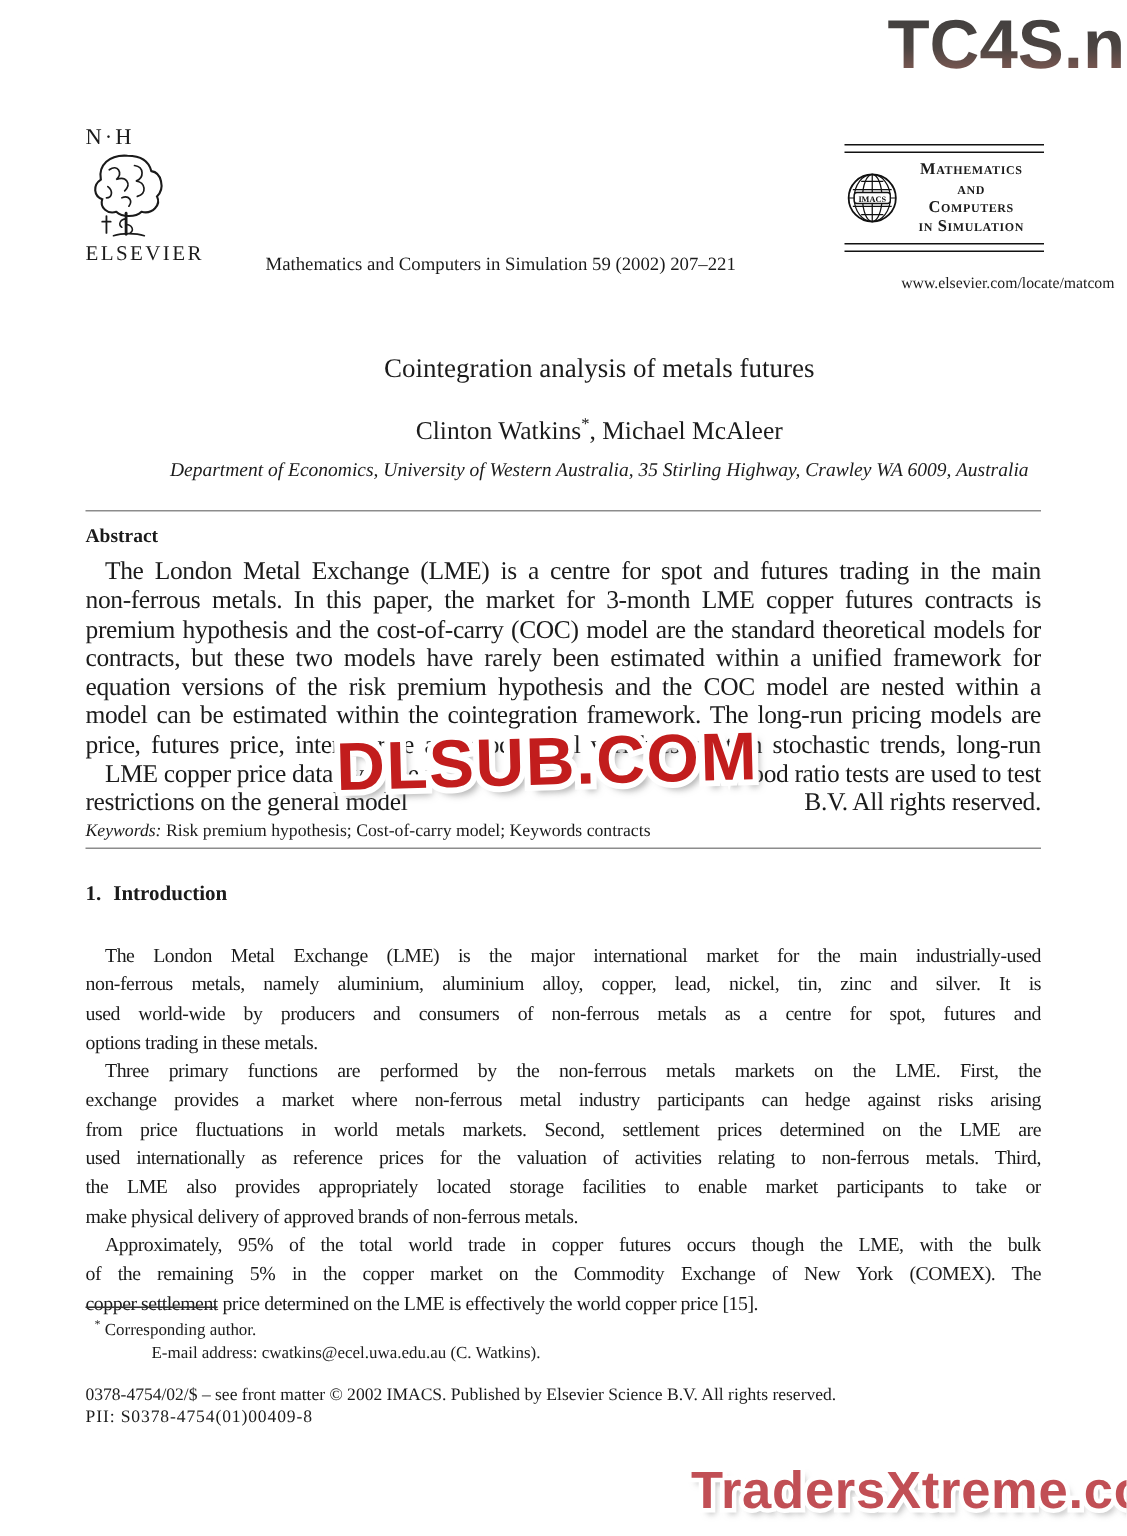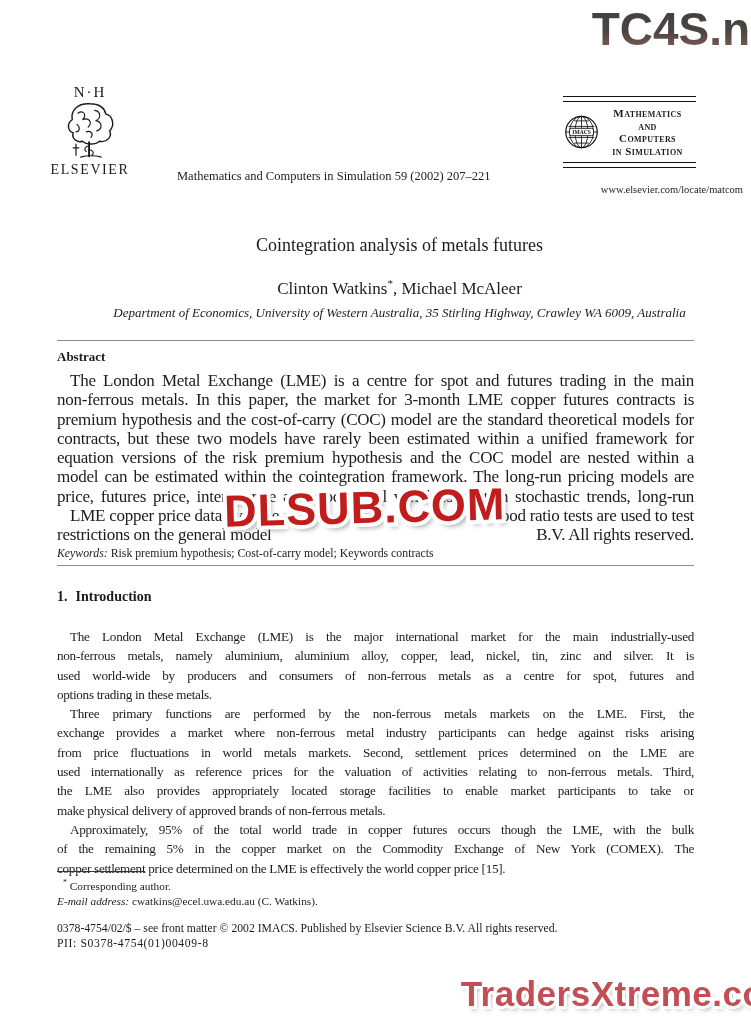--- a/index.html
+++ b/index.html
@@ -14,21 +14,21 @@
   .wm-tc4s{top:2px;right:8px;font-size:46px;letter-spacing:0px;
            background:linear-gradient(180deg,#3e3e3e 0%,#4c4542 55%,#95625a 100%);
            -webkit-background-clip:text;background-clip:text;color:transparent;}
   .wm-dlsub{left:224px;top:482px;font-size:45px;letter-spacing:1px;transform:rotate(-1.5deg);}
   .wm-dlsub .wm-fill{color:#c21d1d;}
   .wm-traders{right:3px;top:974px;font-size:35px;letter-spacing:.5px;}
   .wm-traders .wm-stroke{-webkit-text-stroke:6px #ffffff;text-shadow:3px 4px 4px rgba(150,150,150,.7);}
   .wm-traders .wm-fill{color:#c14f55;}
 
   
-  .logo-block{position:absolute;left:57px;top:84px;width:66px;display:flex;flex-direction:column;align-items:center;}
+  .logo-block{position:absolute;left:57px;top:84px;width:66px;display:flex;flex-direction:column;}
   .nh{font-size:15px;letter-spacing:2px;}
   .elsevier{font-size:14px;letter-spacing:1.6px;margin-top:3px;}
   .citation{position:absolute;left:177px;top:169px;font-size:12.5px;}
   .jbox{position:absolute;left:563px;top:96px;width:133px;}
   .double-rule{height:4px;border-top:1.6px solid #111;border-bottom:1.6px solid #111;}
   .jbox-content{display:flex;align-items:center;padding:5px 1px 5px 0;}
   .jtitle{flex:1;text-align:center;font-variant:small-caps;font-weight:bold;font-size:11px;line-height:12.5px;letter-spacing:.4px;}
   .jurl{position:absolute;right:56px;top:184px;font-size:10.5px;}
 
   
@@ -56,21 +56,21 @@
   .intro-body{position:absolute;left:57px;top:627px;width:637px;font-size:13.2px;line-height:19.3px;letter-spacing:-.3px;}
   .pline{text-align:justify;text-align-last:justify;height:19.3px;overflow:hidden;}
   .para .pline:first-child{text-indent:13px;}
   .para .pline:last-child{text-align-last:left;}
 
   
   .footer{position:absolute;left:57px;top:871px;width:637px;}
   .fn-rule{width:88px;border-top:1px solid #333;margin-bottom:4px;}
   .fn-line{font-size:11.3px;line-height:14.8px;}
   .fn-line sup{font-size:8px;}
-  .fn-line .ilabel{font-style:italic;}
+  .fn-line .ilabel{margin-left:44px;}
   .fn-line1{padding-left:6px;}
   .pub-block{margin-top:13px;}
   .pub-line{font-size:11.7px;line-height:15px;}
   .pii{letter-spacing:.6px;}
 
   svg{display:block;}
 </style>
 </head>
 <body>
 

